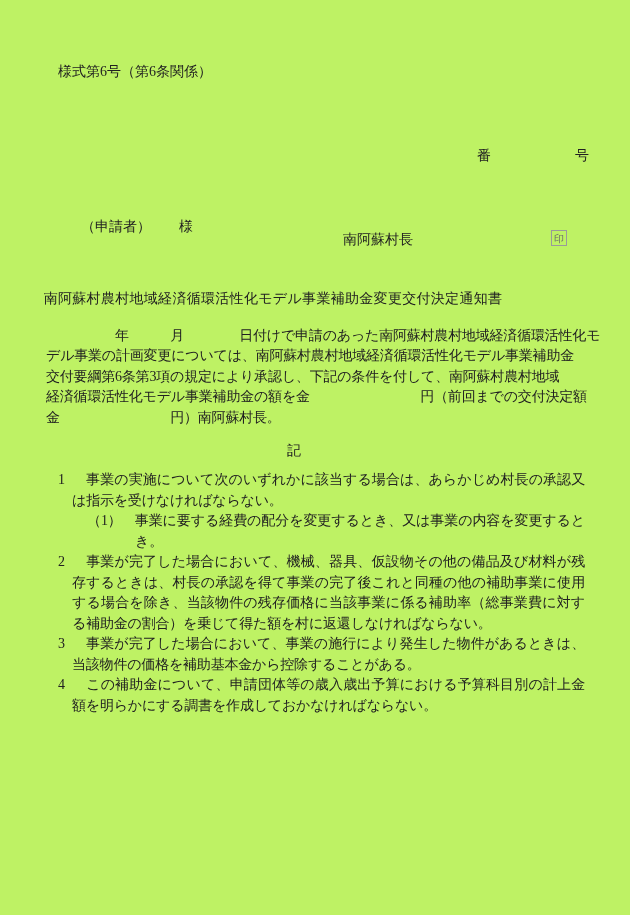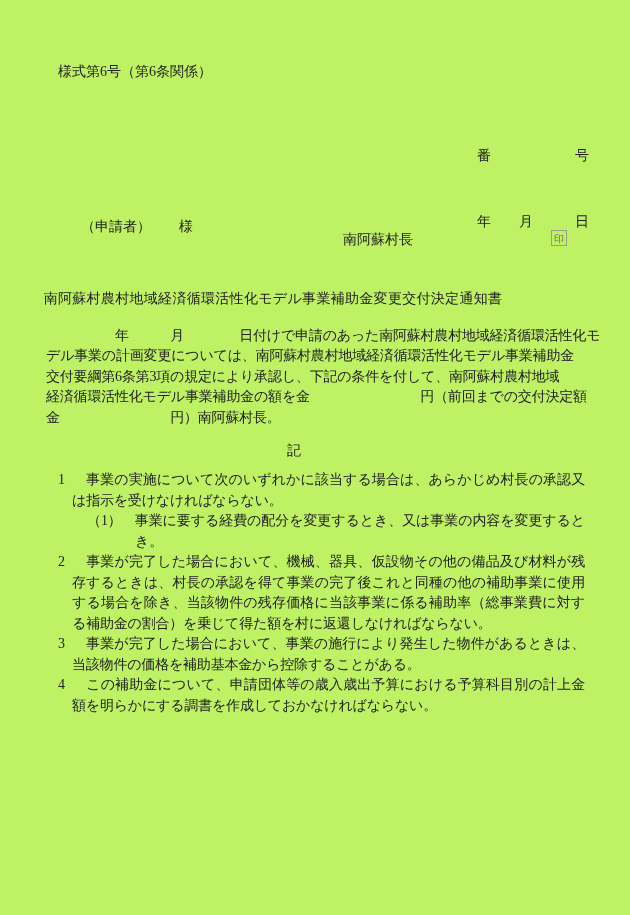--- a/index.html
+++ b/index.html
@@ -80,21 +80,20 @@
 </style>
 </head>
 <body>
 
 <div class="page">
 
   <div class="abs form-no">様式第6号（第6条関係）</div>
 
   <div class="abs hdr-right">
     <div>番　　　　　　号</div>
-    <div>年　　月　　　日</div>
   </div>
 
   <div class="abs addressee">（申請者）　　様</div>
 
   <div class="abs sender">南阿蘇村長</div>
 
   <div class="seal-box">印</div>
 
   <div class="doc-title">南阿蘇村農村地域経済循環活性化モデル事業補助金変更交付決定通知書</div>
 

